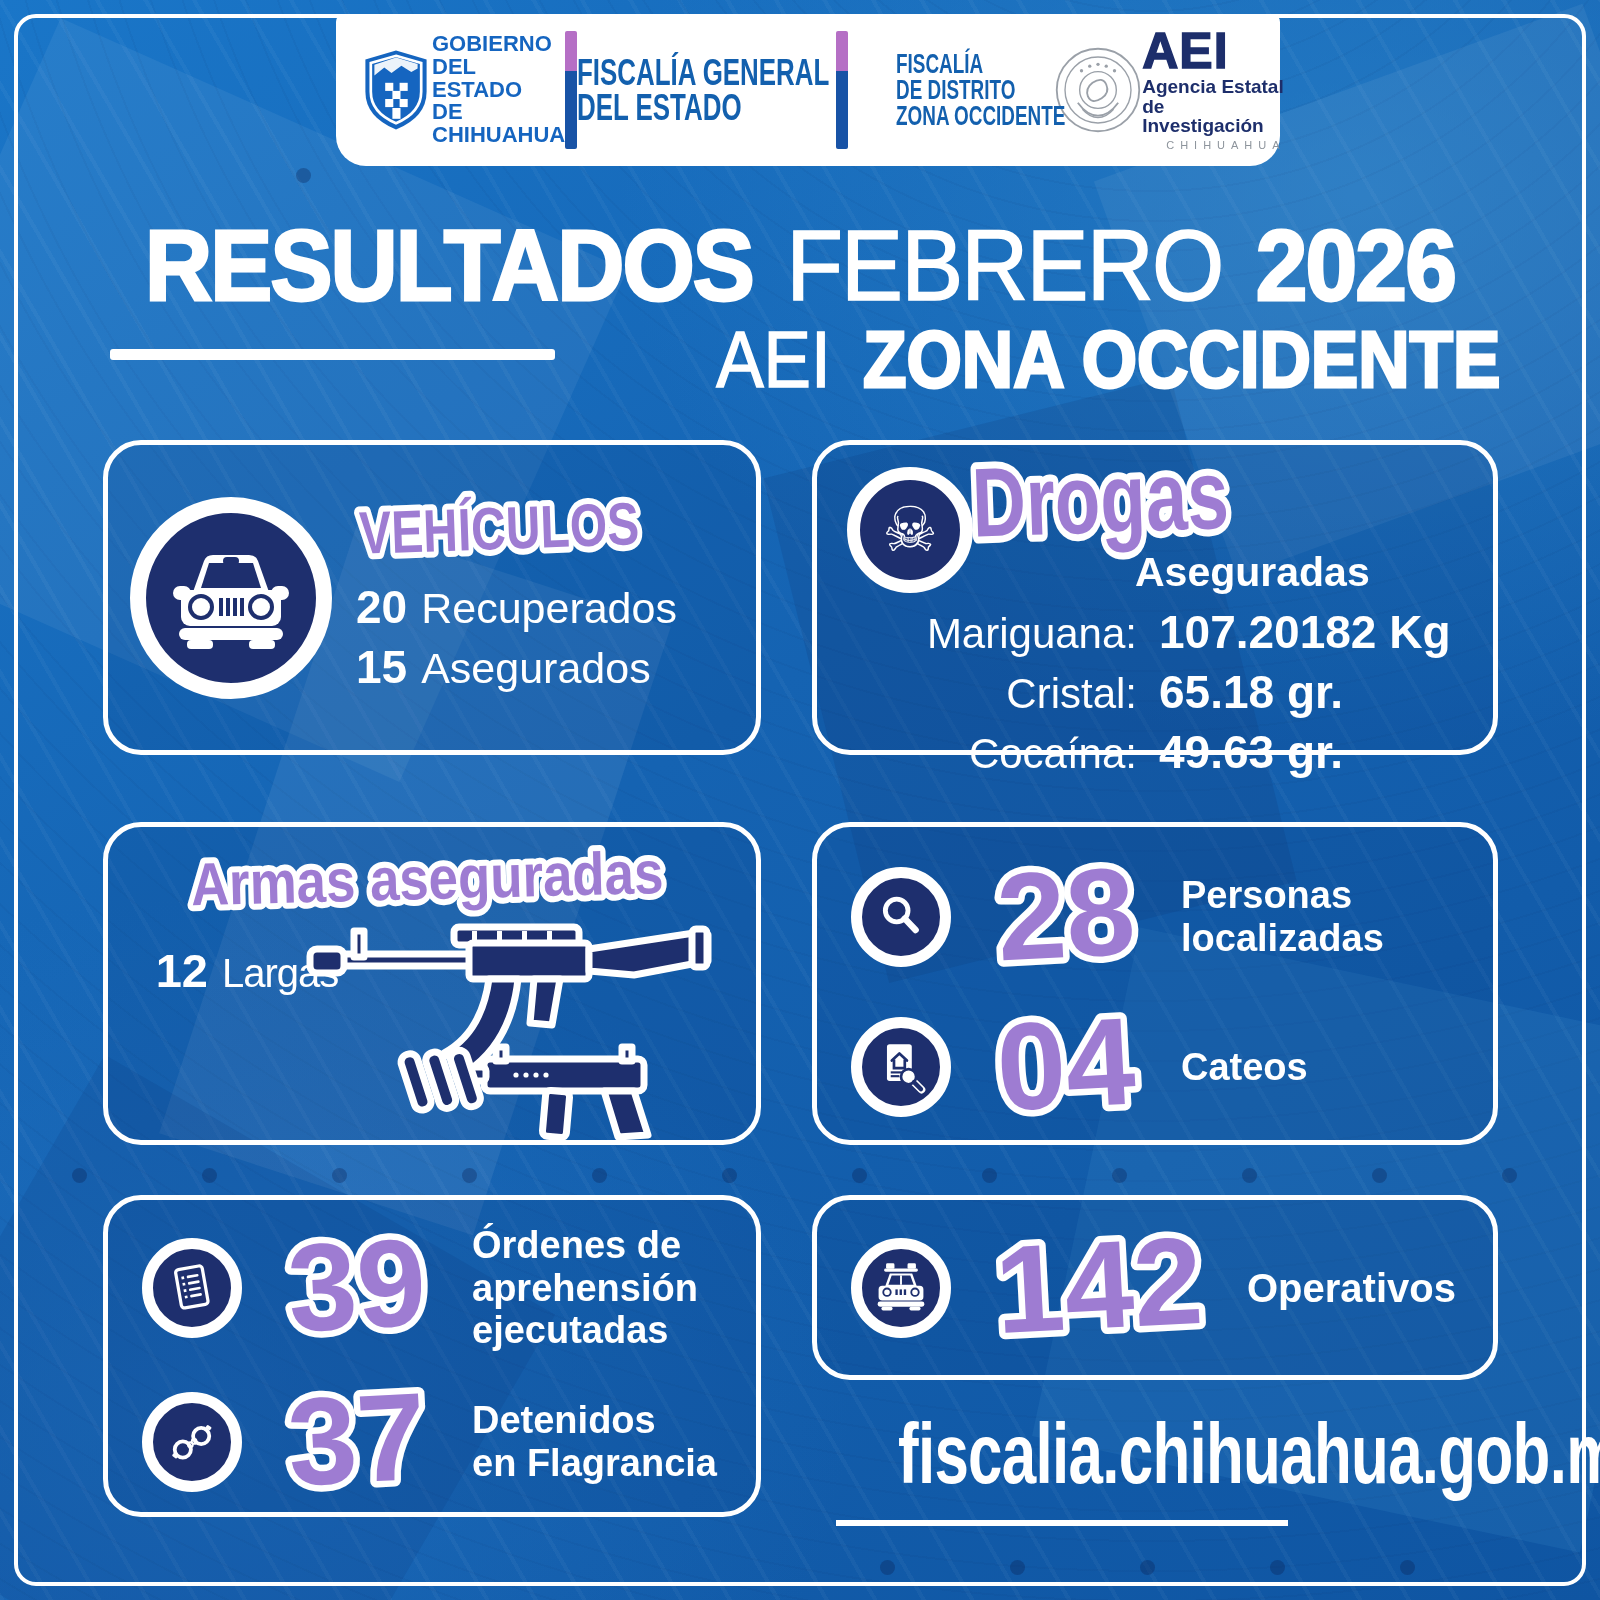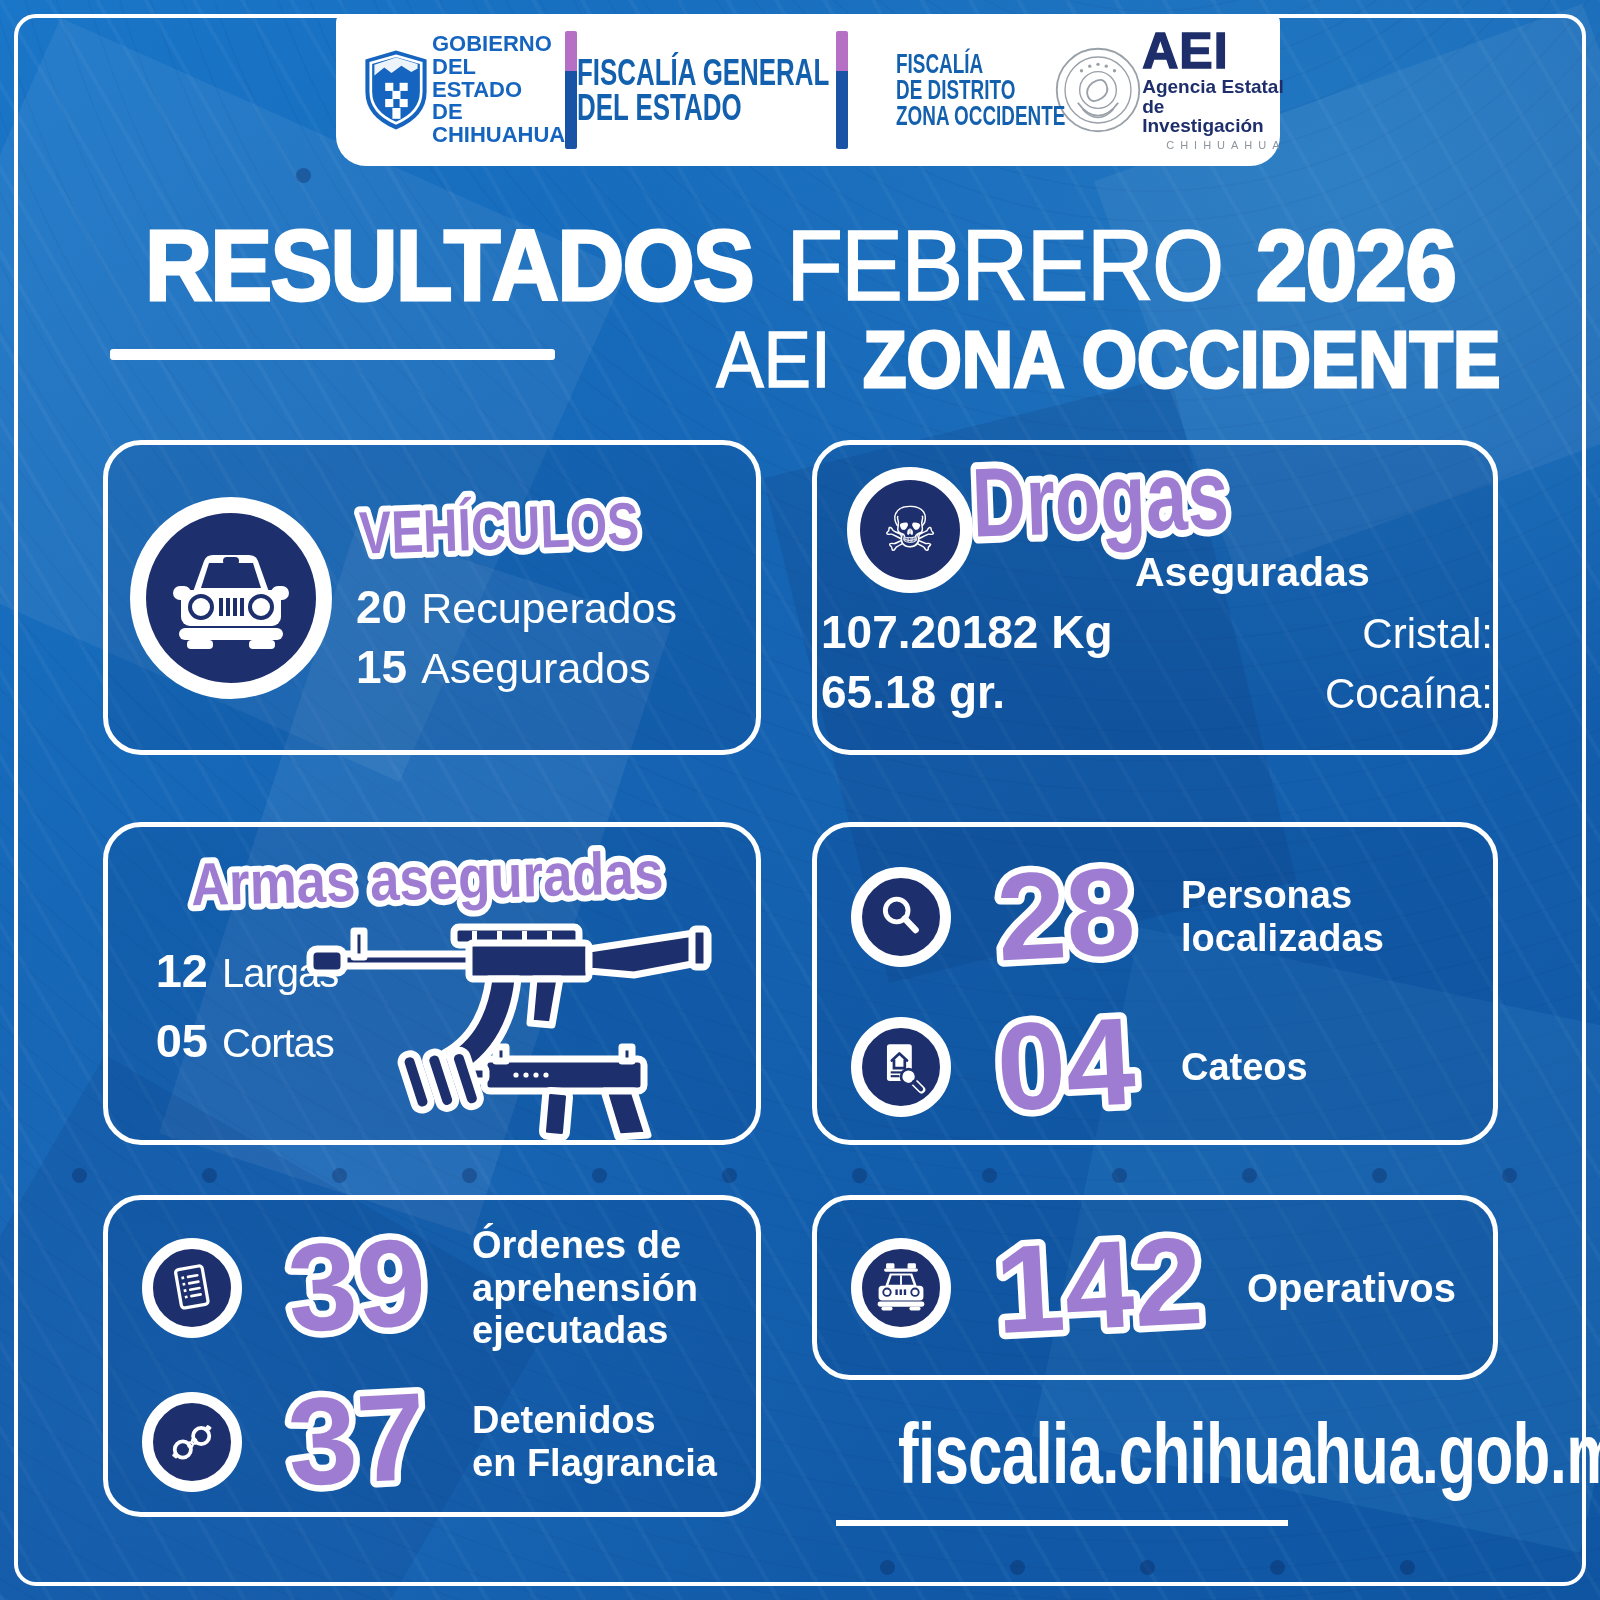--- a/index.html
+++ b/index.html
@@ -251,40 +251,38 @@
     <div class="dro-head">
       <div class="skull-badge">
         <span class="skull">☠</span>
       </div>
       <svg class="otext dro-title" width="380" height="116">
         <text x="4" y="90" style="stroke-width:14px">Drogas</text>
       </svg>
       <div class="dro-sub">Aseguradas</div>
     </div>
     <div class="dro-list">
+      <span class="dro-label">Mariguana:</span>
       <span class="dro-value">107.20182 Kg</span>
       <span class="dro-label">Cristal:</span>
       <span class="dro-value">65.18 gr.</span>
       <span class="dro-label">Cocaína:</span>
+      <span class="dro-value">49.63 gr.</span>
     </div>
   </div>
 
   <div class="card" id="card-armas">
     <svg class="otext armas-title" width="560" height="74">
       <text x="6" y="58">Armas aseguradas</text>
     </svg>
     <div class="armas-body">
       <div class="armas-stats">
         <div class="arow">
             <b>12</b>
             <span>Largas</span>
-          </div>
-        <div class="arow">
-            <b>05</b>
-            <span>Cortas</span>
           </div>
       </div>
       <span class="guns">
         <svg class="gicon" width="436" height="246" viewBox="0 0 436 246">
           <g fill="#1e2f6e" stroke="#fff" stroke-width="7" stroke-linejoin="round">
             <rect x="38" y="55" width="134" height="12"></rect>
             <rect x="6" y="50" width="34" height="24" rx="7"></rect>
             <rect x="50" y="32" width="10" height="26"></rect>
             <rect x="150" y="28" width="125" height="18" rx="5"></rect>
             <rect x="165" y="44" width="120" height="36" rx="4"></rect>

